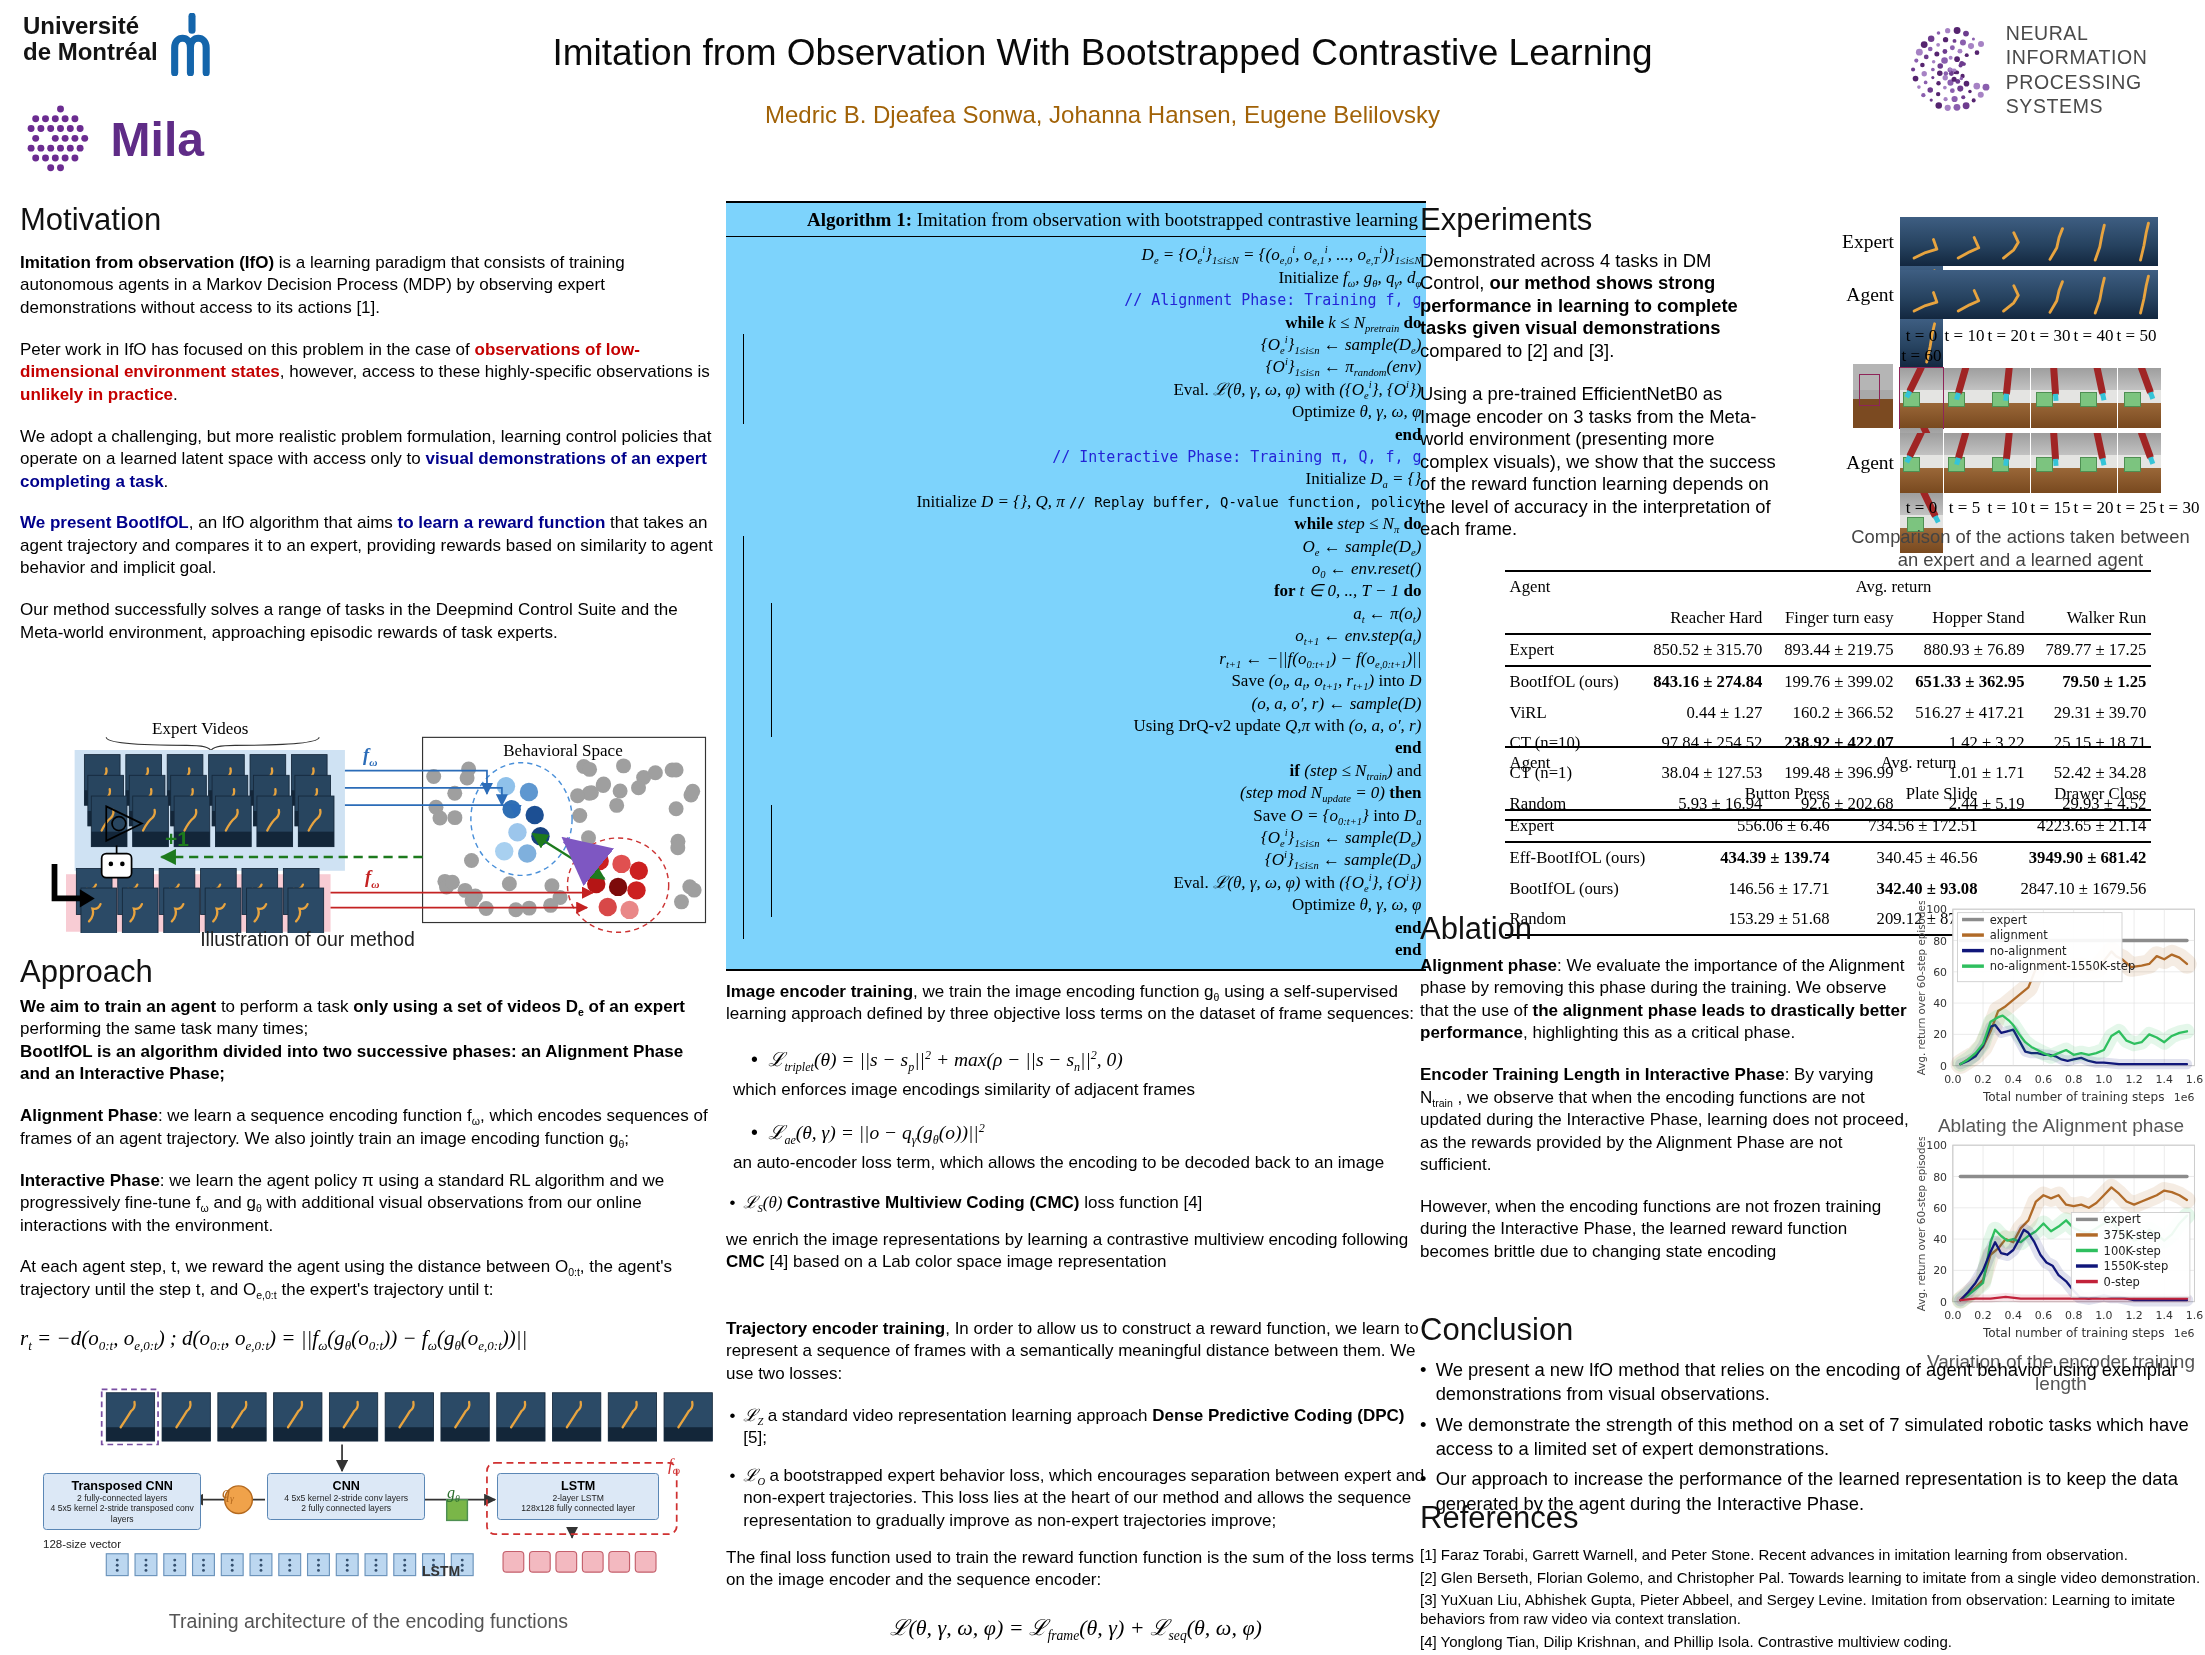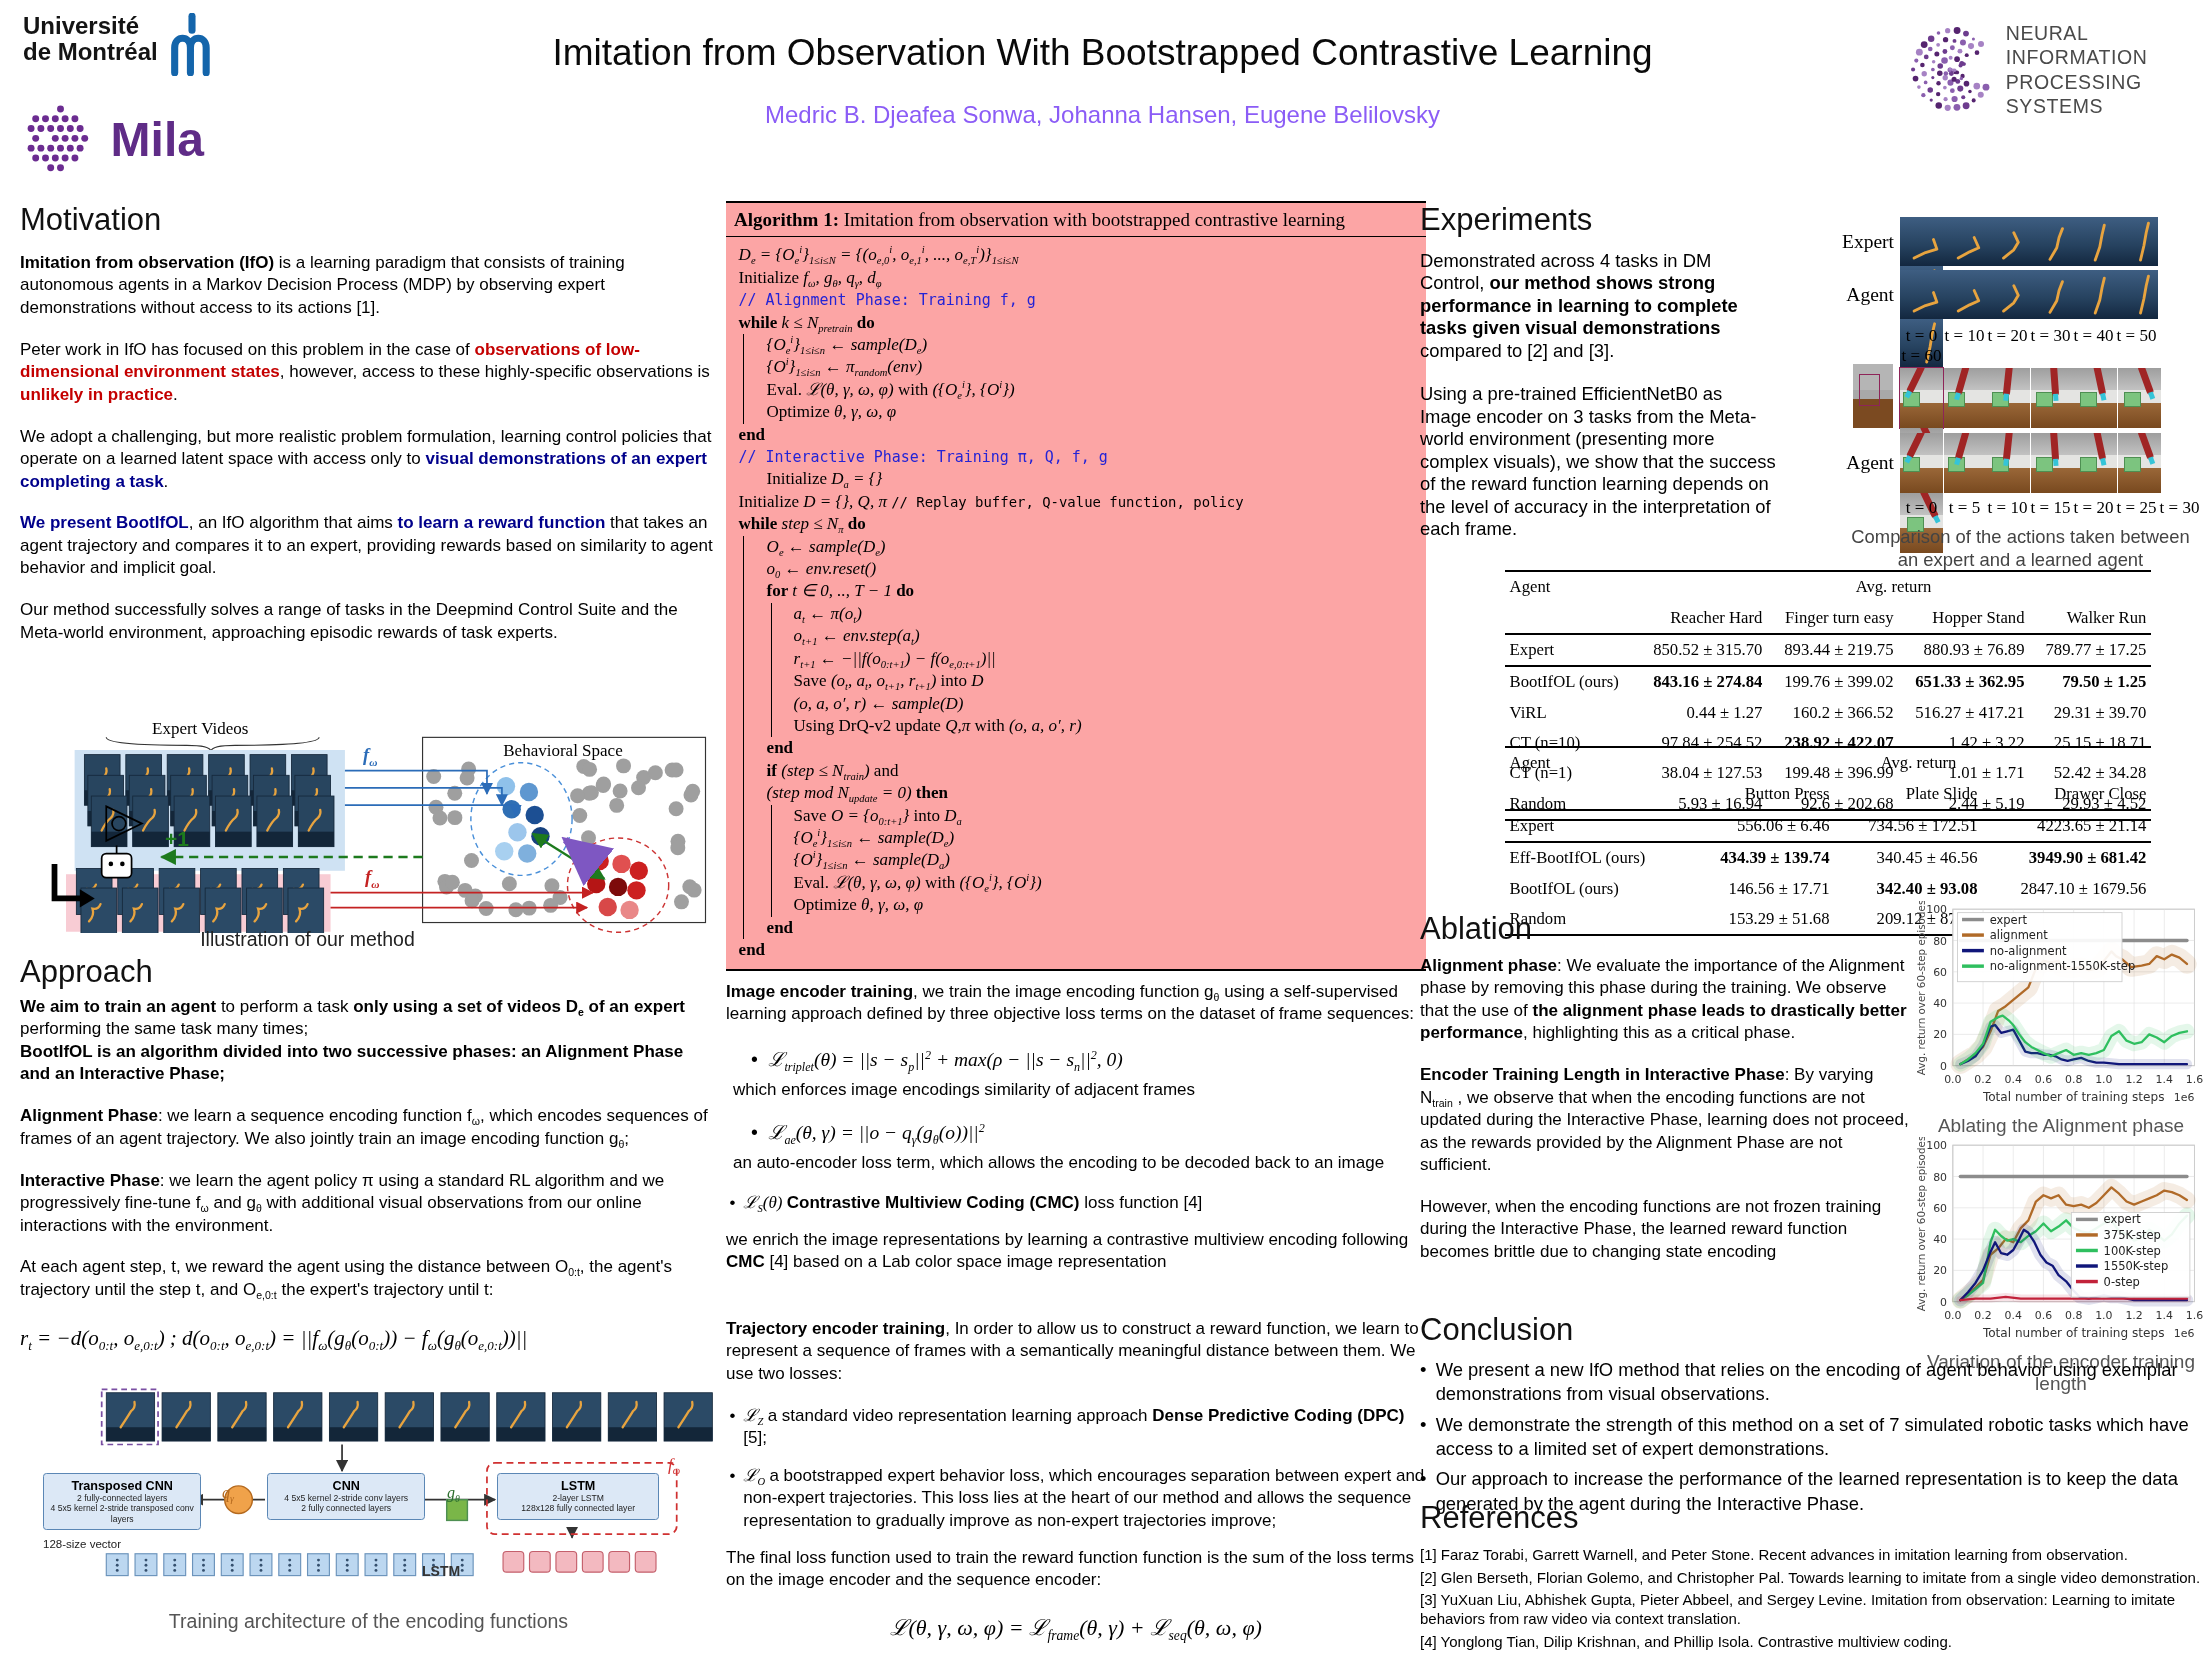--- a/index.html
+++ b/index.html
@@ -17,23 +17,23 @@
   .seg-b{font-weight:700;}
   .seg-r{color:#c40000;font-weight:700;}
   .seg-u{color:#00008b;font-weight:700;}
   .seg-m{font-family:"Liberation Serif",serif;font-style:italic;}
   .seg-t{font-family:"Liberation Serif",serif;}
   .seg-kw{font-family:"Liberation Serif",serif;font-weight:700;}
   .seg-c{font-family:"DejaVu Sans Mono",monospace;color:#2323d6;font-size:0.88em;}
   .seg-mono{font-family:"DejaVu Sans Mono",monospace;font-size:0.82em;}
   
   #title{font-size:37px;color:#0a0a0a;}
-  #authors{font-size:24px;color:#8b5cf6;}
+  #authors{font-size:24px;color:#a16207;}
   
-  .algbox{border-top:2.9px double #000;border-bottom:2.9px double #000;background:#fca5a5;}
+  .algbox{border-top:2.9px double #000;border-bottom:2.9px double #000;background:#7dd3fc;text-align:right;}
   .alg-title{font-family:"Liberation Serif",serif;font-size:19px;padding:5.7px 8px;border-bottom:1.7px solid #000;}
   .alg-title b{font-weight:700;}
   .alg-body{padding:7px 4.6px 8px 4.6px;}
   .alg-line{font-size:17px;line-height:22.4px;position:relative;white-space:nowrap;}
   .albar{position:absolute;top:0;bottom:0;border-left:1.1px solid #000;}
   .eq{font-family:"Liberation Serif",serif;font-style:italic;font-size:19.5px;margin:9.2px 0 7px 25px;}
   .eq.center{text-align:center;margin-left:0;font-size:22px;}
   .note{font-size:17px;line-height:1.3;margin:0 0 17px 7px;}
   .bullet{display:flex;gap:8px;margin:0 0 15px 3.4px;font-size:17px;line-height:1.32;}
   .bullet .bm{flex:0 0 auto;}

